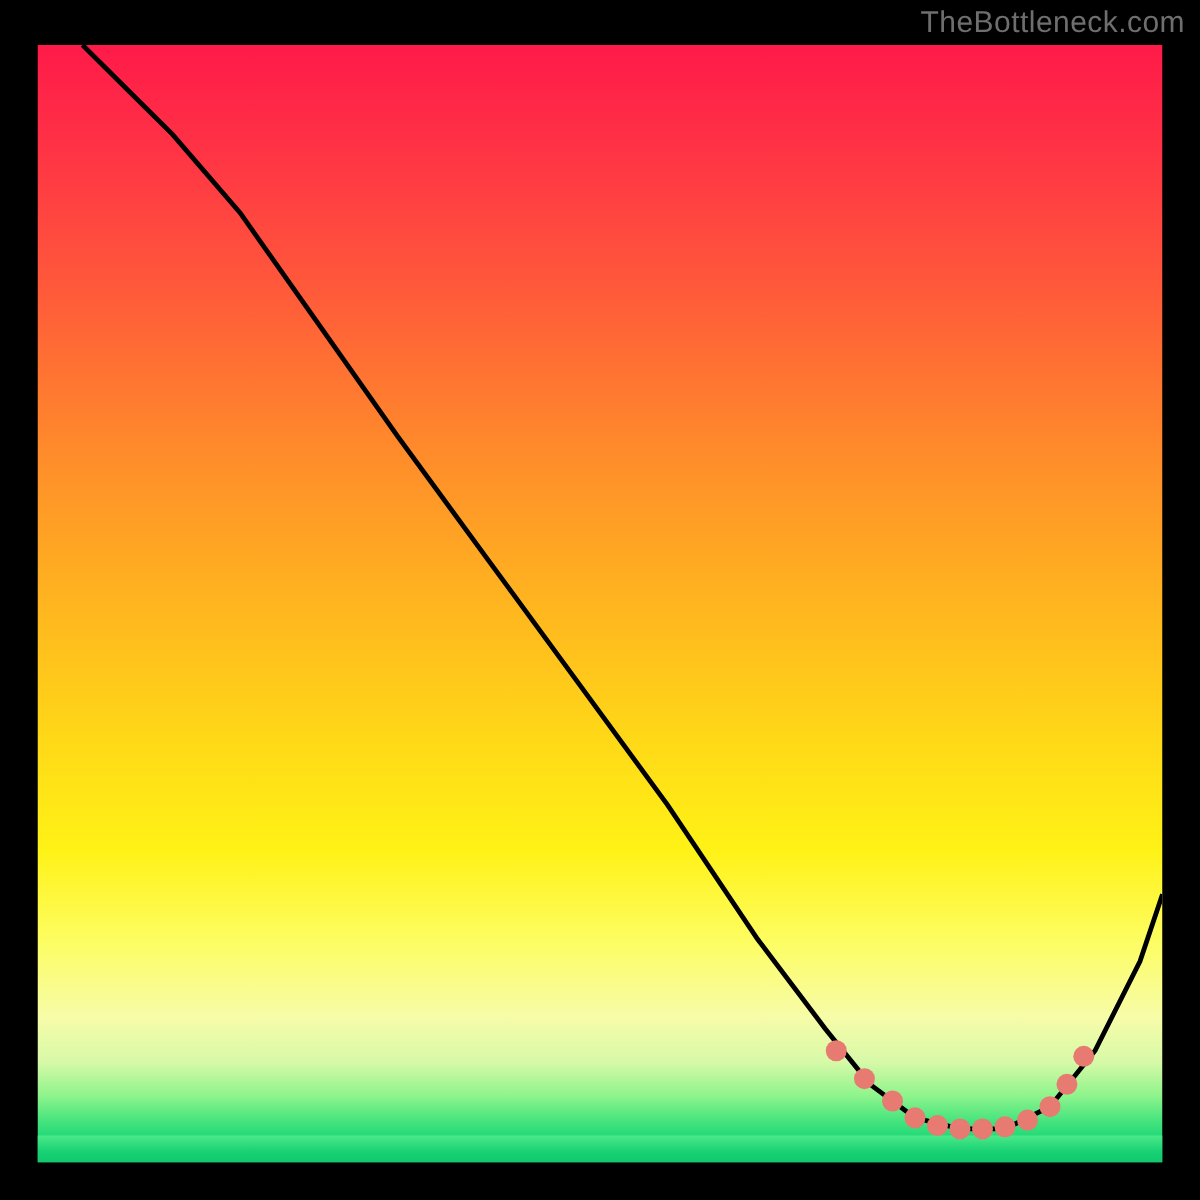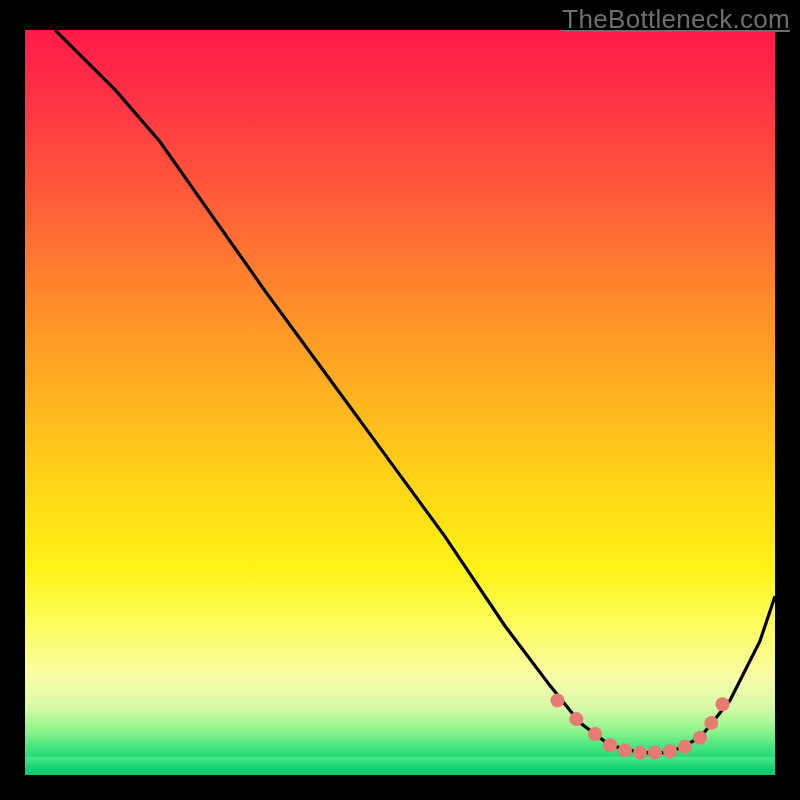--- a/index.html
+++ b/index.html
@@ -15,25 +15,24 @@
     position: relative;
     width: 800px;
     height: 800px;
     background: #000;
   }
   .watermark {
     position: absolute;
     top: 4px;
     right: 10px;
     color: #6e6e6e;
-    font-size: 26px;
+    font-size: 20px;
     font-weight: 500;
     letter-spacing: 0.3px;
     z-index: 5;
-    text-decoration: underline;
   }
   .plot-area {
     position: absolute;
     left: 25px;
     top: 30px;
     width: 750px;
     height: 745px;
     overflow: hidden;
   }
   .gradient {

